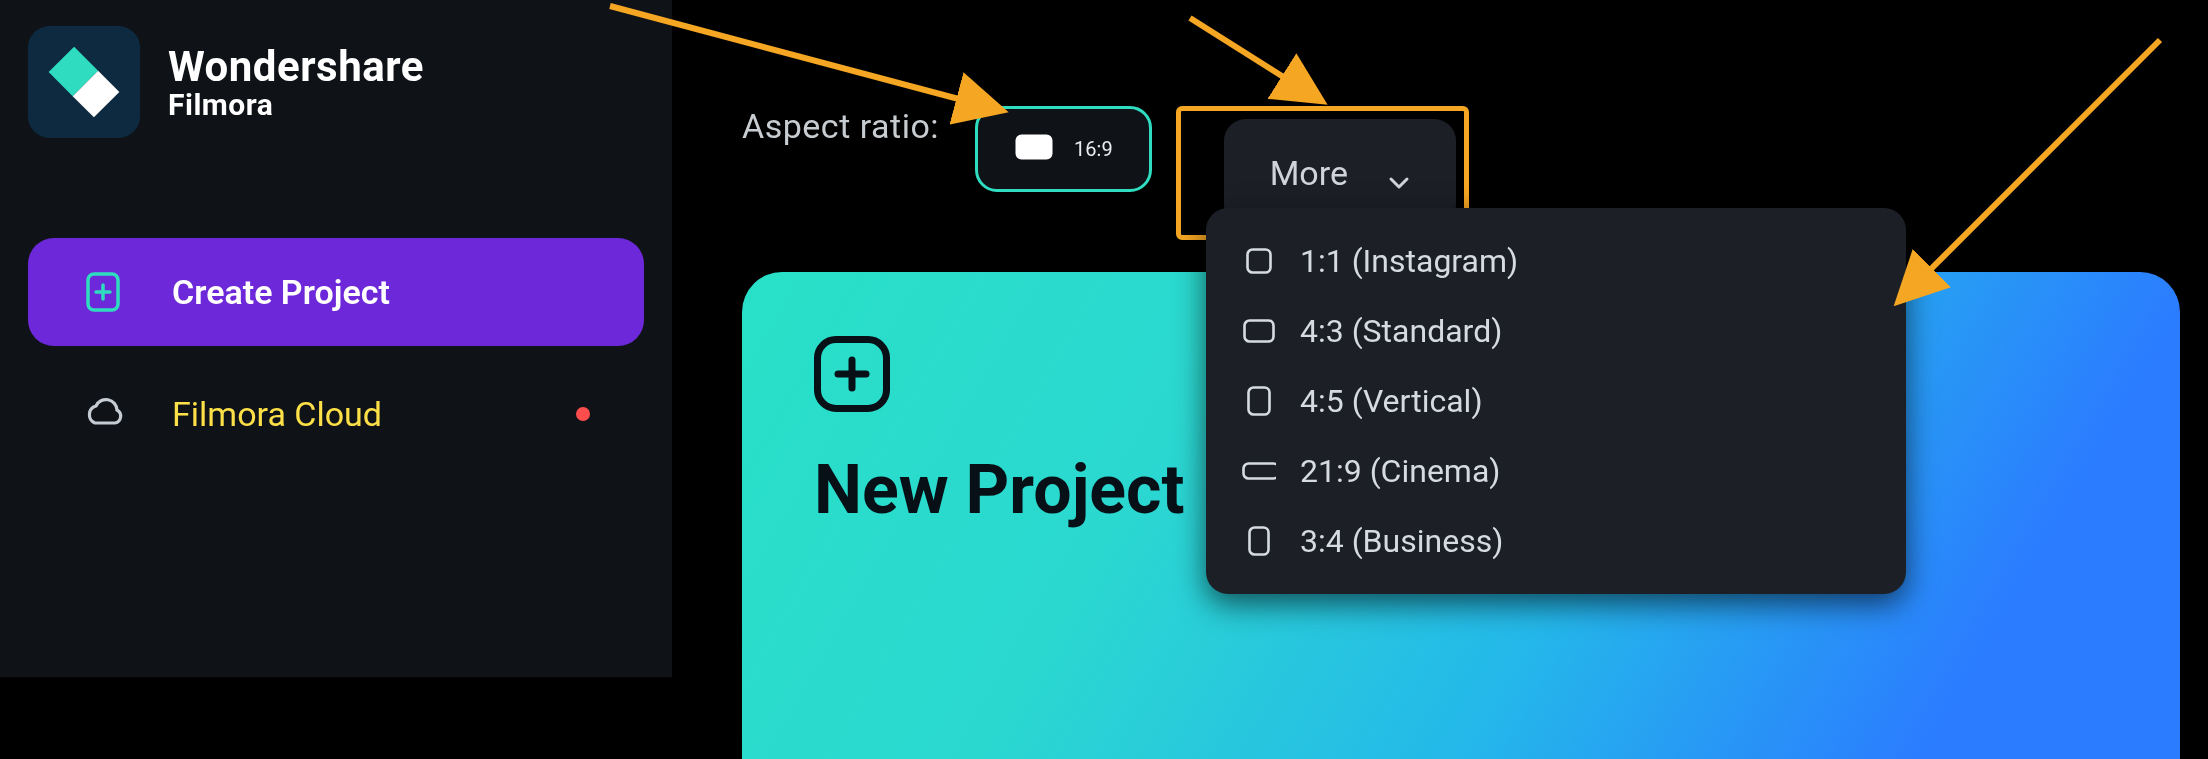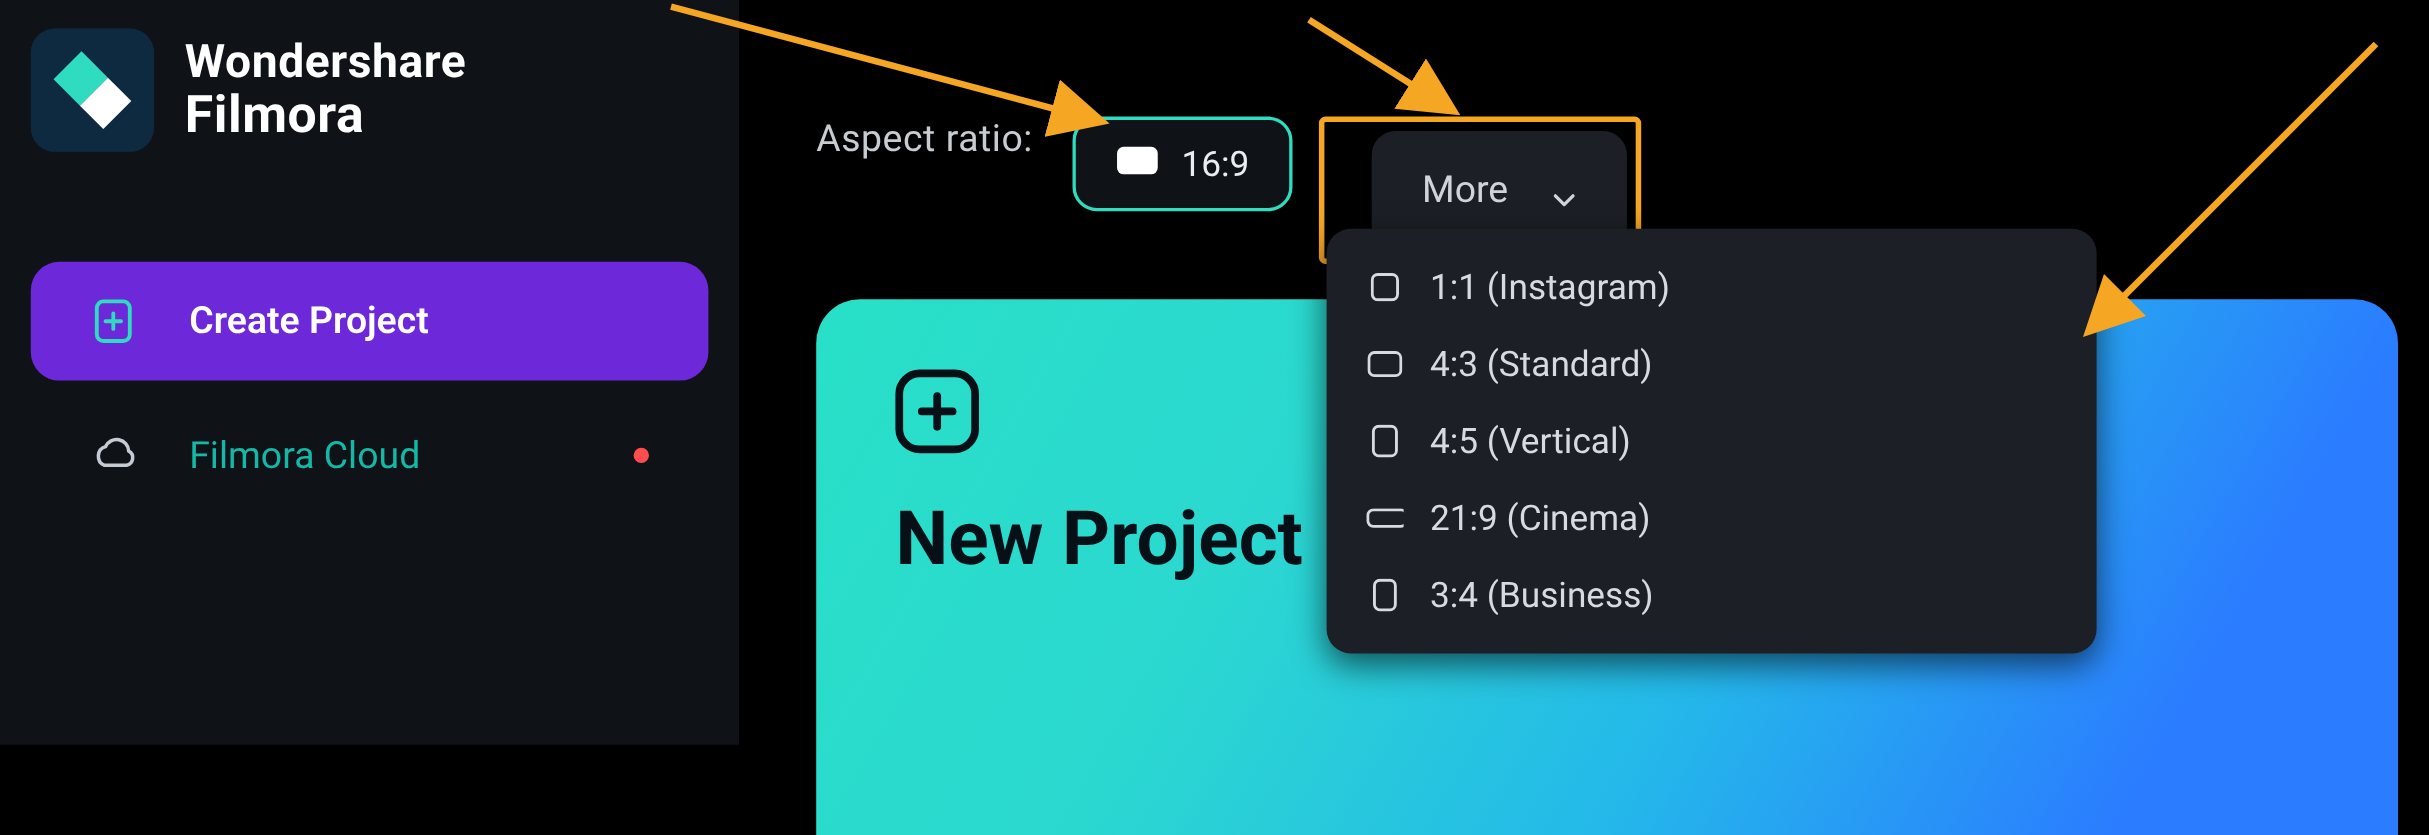--- a/index.html
+++ b/index.html
@@ -30,37 +30,37 @@
 }
 .brand-logo {
   width: 112px; height: 112px;
   background: #0e2a40;
   border-radius: 22px;
   position: relative;
   flex: none;
 }
 .brand-logo svg { position: absolute; inset: 0; }
 .brand-text .l1 { font-size: 42px; font-weight: 700; letter-spacing: .5px; }
-.brand-text .l2 { font-size: 47px; font-weight: 700; letter-spacing: .5px; margin-top: -4px; }
+.brand-text .l2 { font-size: 30px; font-weight: 700; letter-spacing: .5px; margin-top: -4px; }
 
 .nav {
   margin-top: 100px;
   display: flex;
   flex-direction: column;
   gap: 14px;
 }
 .nav-item {
   display: flex;
   align-items: center;
   height: 108px;
   border-radius: 26px;
   padding: 0 54px;
   gap: 48px;
   font-size: 34px;
-  color: #14b8a6;
+  color: #fde047;
   position: relative;
 }
 .nav-item.active {
   background: #6d28d9;
   color: #fff;
   font-weight: 600;
 }
 .nav-icon { width: 42px; height: 42px; flex: none; display: flex; align-items: center; justify-content: center; }
 .nav-dot {
   width: 14px; height: 14px; border-radius: 50%;
@@ -83,21 +83,21 @@
   display: flex;
   gap: 24px;
   font-size: 34px;
 }
 .ar-label { color: #c7ccd1; letter-spacing: .5px; margin-right: 12px; }
 .ar-btn {
   display: flex; align-items: center; gap: 20px;
   height: 86px; padding: 0 36px;
   border-radius: 22px;
   background: #1c2026;
-  font-size: 32px;
+  font-size: 20px;
   color: #d0d4d9;
 }
 .ar-btn.selected {
   background: #0f1318;
   border: 3px solid #2fdcc0;
   color: #e9edf0;
 }
 .ar-btn.alt { color: #28d7bb; }
 .ar-ico { flex: none; }
 

